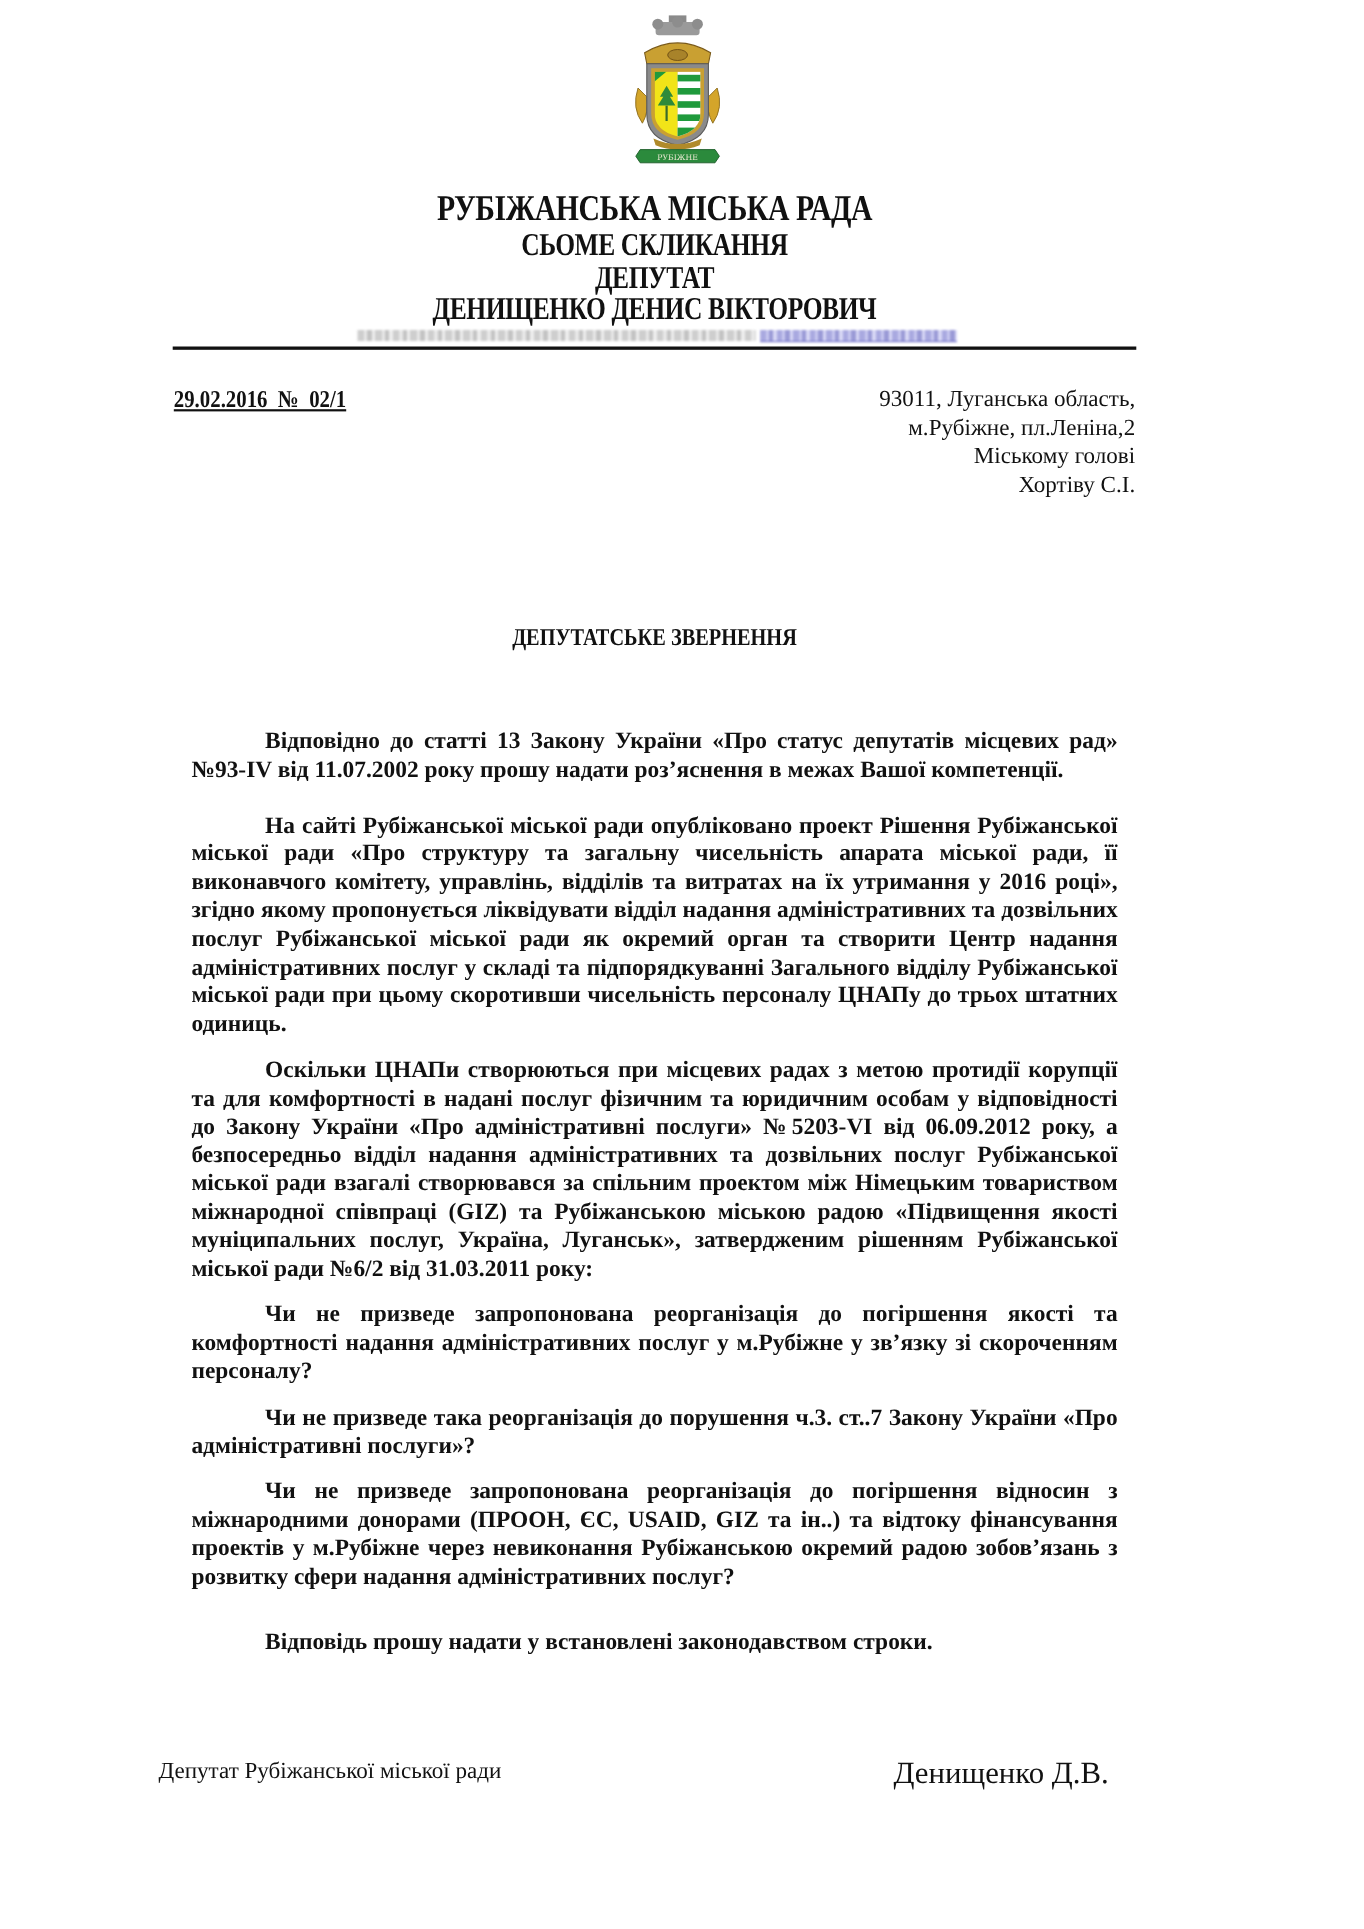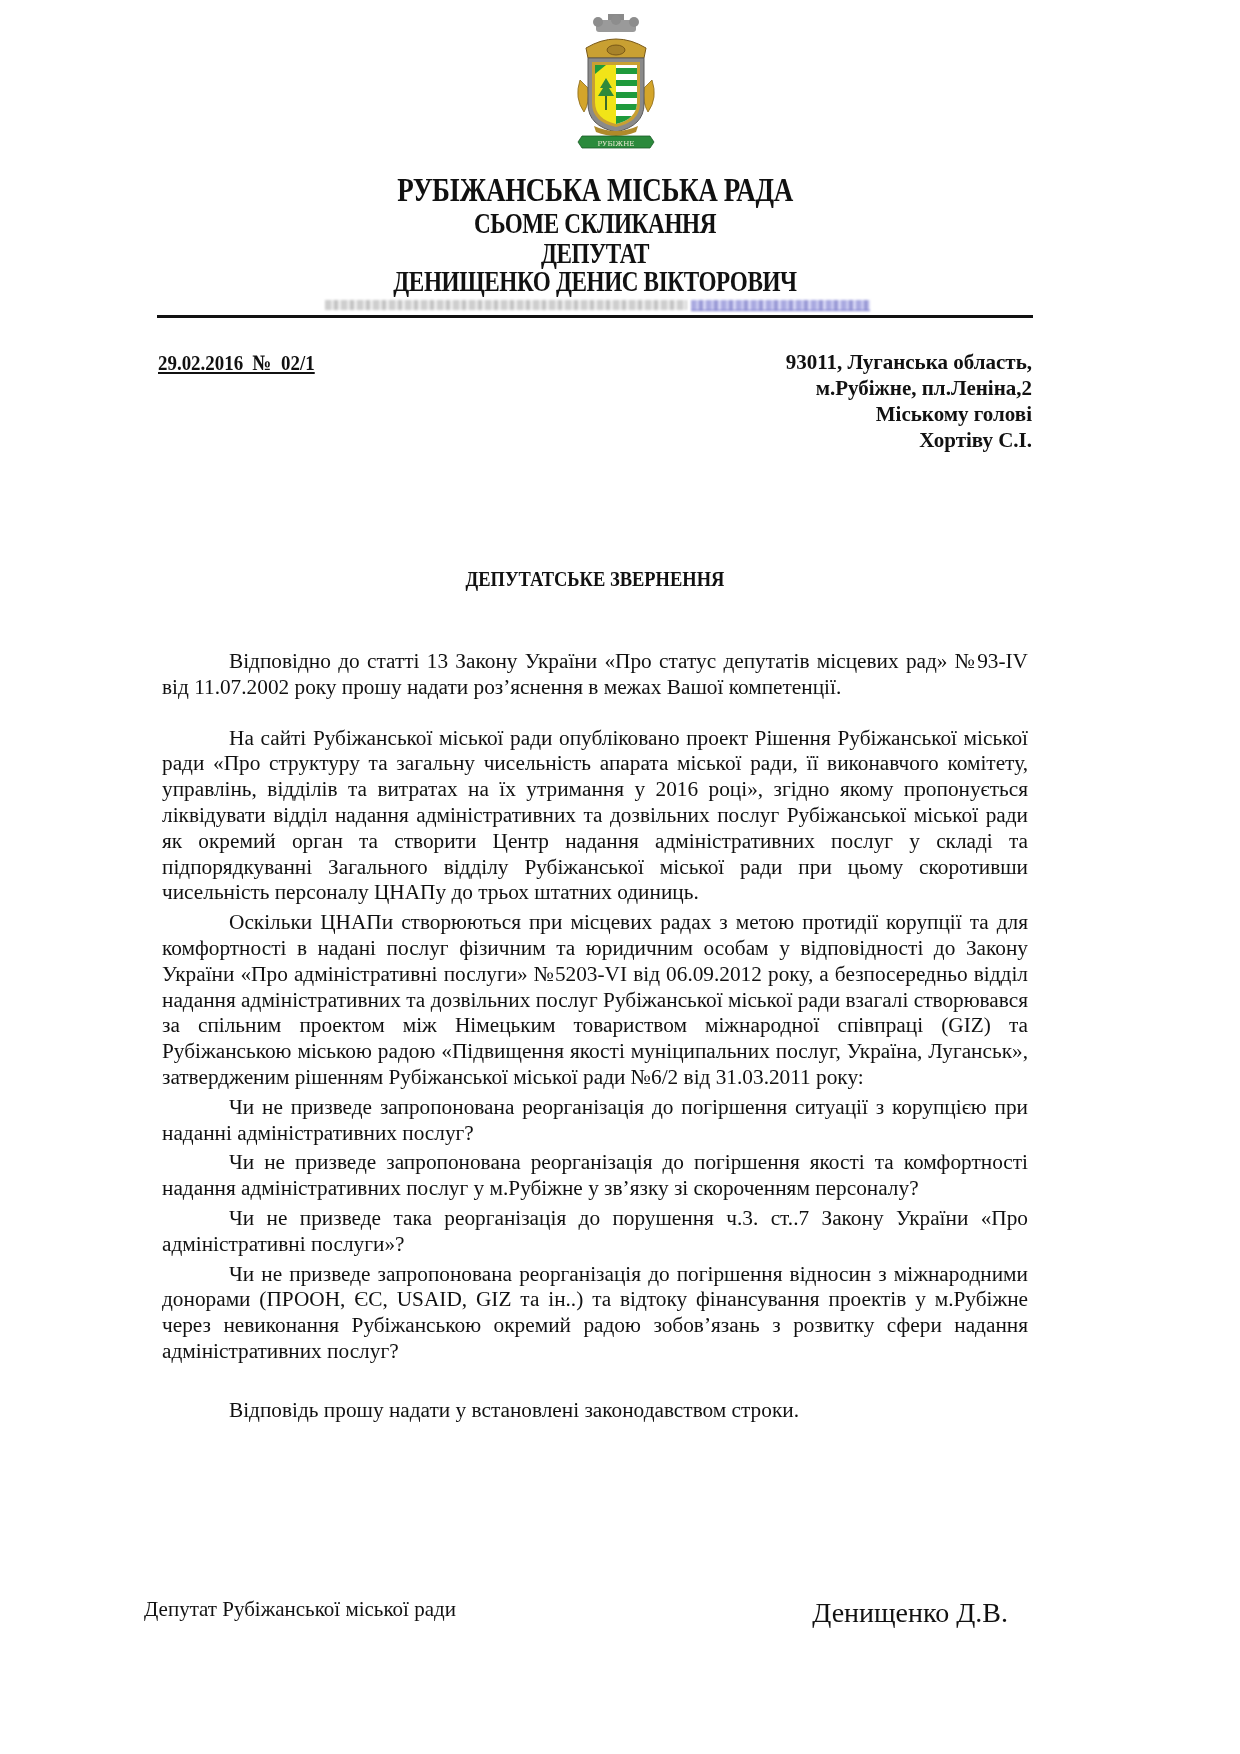--- a/index.html
+++ b/index.html
@@ -101,21 +101,21 @@
       white-space: pre;
       transform: scaleX(0.86);
       transform-origin: left center;
     }
     .addr {
       position: absolute;
       top: 349px;
       right: 208px;
       text-align: right;
       font-size: 21px;
-      font-weight: bold;
+      font-weight: normal;
       line-height: 26px;
     }
     .addr div { white-space: nowrap; }
     
     .title {
       position: absolute;
       top: 566px;
       left: 157px;
       width: 876px;
       text-align: center;
@@ -128,22 +128,23 @@
     .body {
       position: absolute;
       left: 158px;
       top: 645px;
       width: 874px;
       font-size: 21.3px;
       line-height: 25.8px;
       text-align: justify;
     }
     .body p {
-      margin: 4px;
+      margin: 16px;
       text-indent: 67px;
+      font-weight: bold;
     }
     .body p.gap { margin-top: 25px; }
     .body p.gap-lg { margin-top: 33px; }
     
     .sig-left {
       position: absolute;
       top: 1597px;
       left: 144px;
       font-size: 21px;
     }
@@ -221,21 +222,20 @@
     <div>Міському голові</div>
     <div>Хортіву С.І.</div>
   </div>
 
   <div class="title">ДЕПУТАТСЬКЕ ЗВЕРНЕННЯ</div>
 
   <div class="body">
     <p>Відповідно до статті 13 Закону України «Про статус депутатів місцевих рад» №93-IV від 11.07.2002 року прошу надати роз’яснення в межах Вашої компетенції.</p>
     <p class="gap">На сайті Рубіжанської міської ради опубліковано проект Рішення Рубіжанської міської ради «Про структуру та загальну чисельність апарата міської ради, її виконавчого комітету, управлінь, відділів та витратах на їх утримання у 2016 році», згідно якому пропонується ліквідувати відділ надання адміністративних та дозвільних послуг Рубіжанської міської ради як окремий орган та створити Центр надання адміністративних послуг у складі та підпорядкуванні Загального відділу Рубіжанської міської ради при цьому скоротивши чисельність персоналу ЦНАПу до трьох штатних одиниць.</p>
     <p>Оскільки  ЦНАПи створюються при місцевих радах з метою протидії корупції та для комфортності в надані послуг фізичним та юридичним особам у відповідності до Закону України «Про адміністративні послуги» №5203-VI від 06.09.2012 року, а безпосередньо відділ надання адміністративних та дозвільних послуг Рубіжанської міської ради взагалі створювався за спільним проектом між Німецьким товариством міжнародної співпраці (GIZ) та Рубіжанською міською радою «Підвищення якості муніципальних послуг, Україна, Луганськ», затвердженим рішенням Рубіжанської міської ради №6/2 від 31.03.2011 року:</p>
-    <p>Чи не призведе запропонована реорганізація до погіршення ситуації з корупцією при наданні адміністративних послуг?</p>
     <p>Чи не призведе запропонована реорганізація до погіршення якості та комфортності надання адміністративних послуг у м.Рубіжне у зв’язку зі скороченням персоналу?</p>
     <p>Чи не призведе така реорганізація до порушення ч.3. ст..7 Закону України «Про адміністративні послуги»?</p>
     <p>Чи не призведе запропонована реорганізація до погіршення відносин з міжнародними донорами (ПРООН, ЄС, USAID, GIZ та ін..) та відтоку фінансування проектів у м.Рубіжне через невиконання Рубіжанською окремий радою зобов’язань з розвитку сфери надання адміністративних послуг?</p>
     <p class="gap-lg">Відповідь прошу надати у встановлені законодавством строки.</p>
   </div>
 
   <div class="sig-left">Депутат Рубіжанської міської ради</div>
   <div class="sig-right">Денищенко Д.В.</div>
 
 </div>

